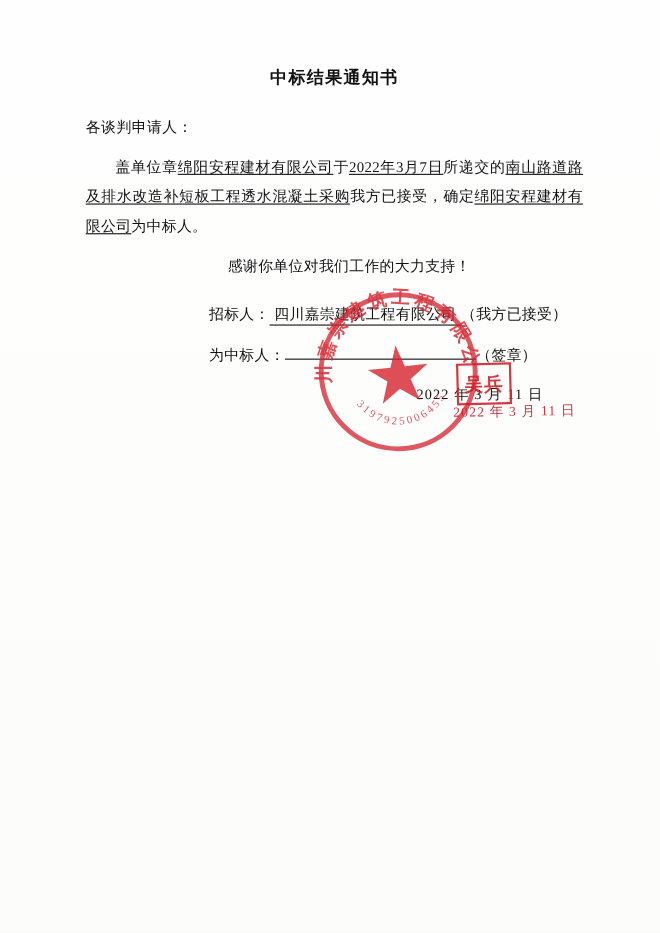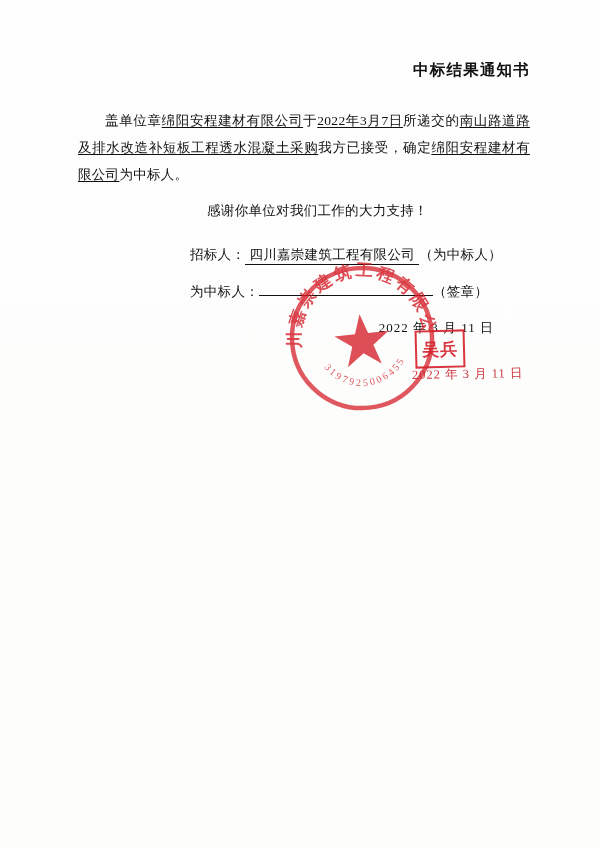--- a/index.html
+++ b/index.html
@@ -25,21 +25,21 @@
     background: linear-gradient(180deg, #fefefe 0%, #fdfdfc 55%, #fcfcfb 100%);
     pointer-events: none;
   }
   .doc-body {
     position: absolute;
     left: 78px;
     top: 60px;
     width: 452px;
   }
   .doc-title {
-    text-align: right;
+    text-align: center;
     font-size: 15.5px;
     font-weight: bold;
     letter-spacing: 1.2px;
     color: #111;
     margin-bottom: 26px;
   }
   .salutation {
     font-size: 13.5px;
     color: #111;
     margin-bottom: 13px;
@@ -146,30 +146,31 @@
 </head>
 <body>
 
 <div class="page">
   <div class="paper-tint"></div>
 
   <div class="doc-body">
 
     <div class="doc-title">中标结果通知书</div>
 
+    <div class="salutation">各谈判申请人：</div>
 
     <div class="para">
       <span>盖单位章</span><span class="u">绵阳安程建材有限公司</span><span>于</span><span class="u">2022年3月7日</span><span>所递交的</span><span class="u">南山路道路及排水改造补短板工程透水混凝土采购</span><span>我方已接受，确定</span><span class="u">绵阳安程建材有限公司</span><span>为中标人。</span>
     </div>
 
     <div class="thanks">感谢你单位对我们工作的大力支持！</div>
 
     <div class="sign-block">
       <div class="sign-line">
-        <span>招标人：</span><span class="fill">四川嘉崇建筑工程有限公司</span><span>（为中标人）</span>
+        <span>招标人：</span><span class="fill">四川嘉崇建筑工程有限公司</span><span>（我方已接受）</span>
       </div>
       <div class="sign-line">
         <span>为中标人：</span><span class="fill blank"></span><span>（签章）</span>
       </div>
       <div class="date-line">2022 年 3 月 11 日</div>
     </div>
 
   </div>
 
   <div class="seal">

